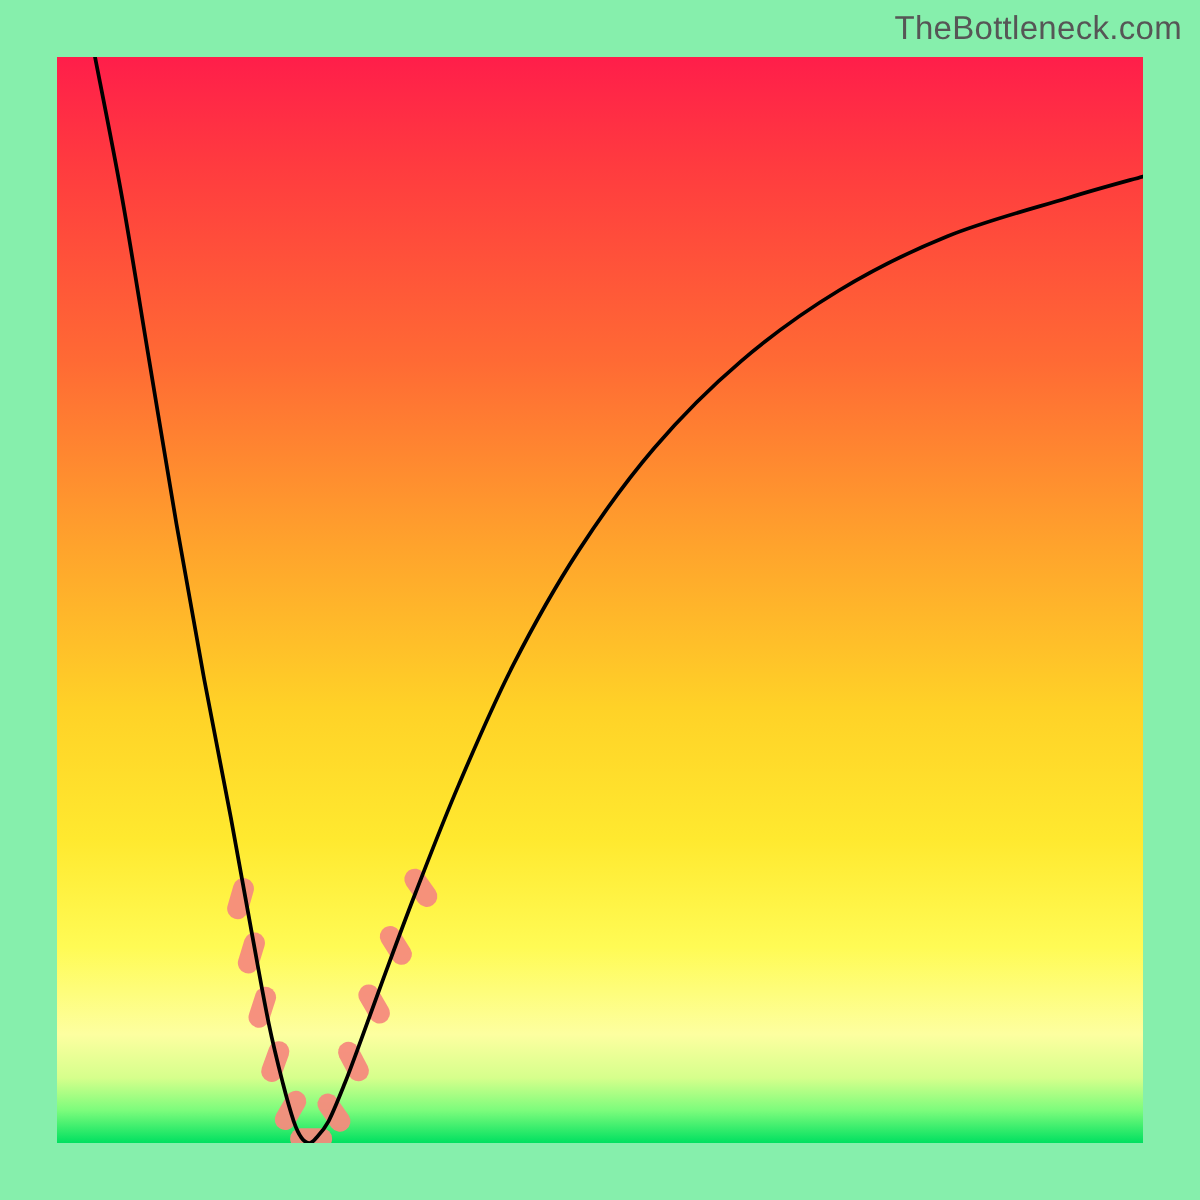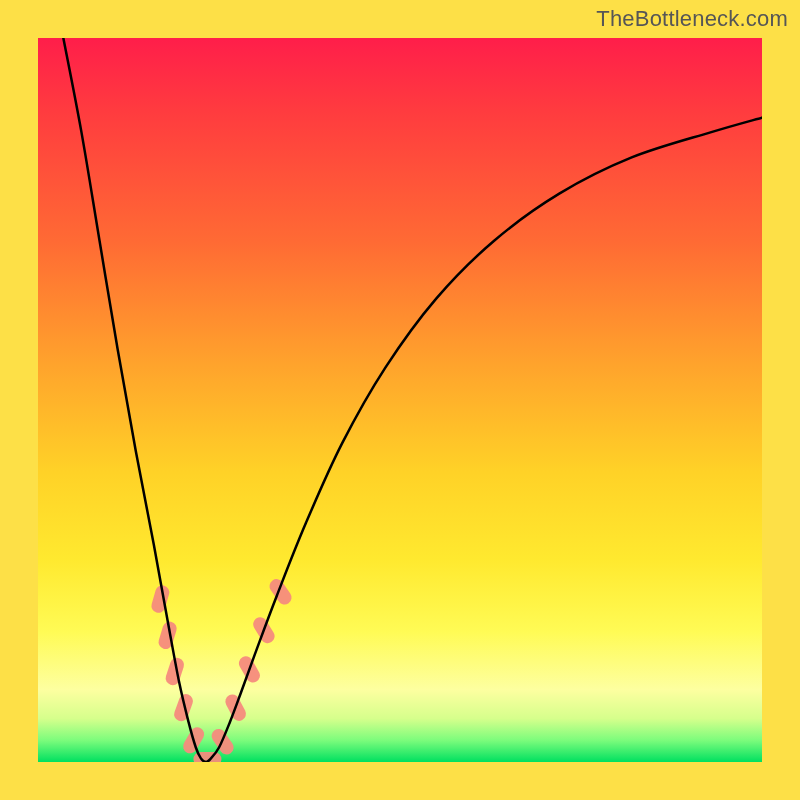--- a/index.html
+++ b/index.html
@@ -10,21 +10,21 @@
     overflow: hidden;
     background: #000;
     font-family: Arial, Helvetica, sans-serif;
   }
   .frame {
     position: absolute;
     left: 0;
     top: 0;
     width: 800px;
     height: 800px;
-    background: #fde047;
+    background: #86efac;
   }
   .plot {
     position: absolute;
     left: 38px;
     top: 38px;
     width: 724px;
     height: 724px;
     overflow: hidden;
   }
   .gradient {

